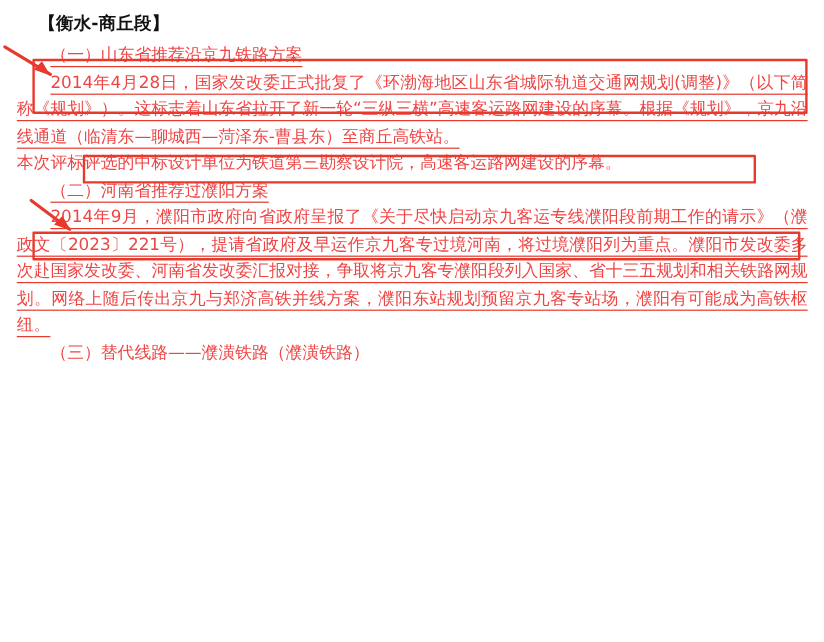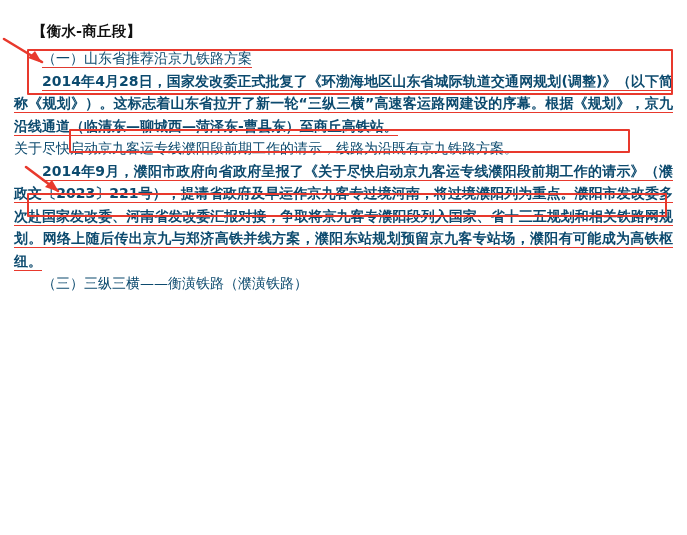--- a/index.html
+++ b/index.html
@@ -12,41 +12,40 @@
     background: #ffffff;
     font-family: "DejaVu Sans", "Liberation Sans", sans-serif;
     color: #1a1a1a;
     overflow: hidden;
   }
   .page {
     position: relative;
     width: 687px;
     height: 535px;
     box-sizing: border-box;
-    padding: 18px 14px 0 14px;
+    padding: 6px 14px 0 14px;
   }
   .title {
     font-size: 14.5px;
     font-weight: bold;
     color: #111;
     margin: 4px 0 6px 18px;
     letter-spacing: 0.2px;
   }
   .para {
     font-size: 14px;
     line-height: 22.5px;
-    color: #0c4a6e;
+    color: #ef4444;
     text-align: justify;
     margin: 0;
     padding: 0;
     text-indent: 0;
   }
   .indent {
     text-indent: 28px;
-    font-weight: bold;
   }
   .heading-para {
     text-indent: 28px;
   }
   
   .u-red {
     border-bottom: 1.6px solid #e03a2f;
     padding-bottom: 1px;
   }
   .u-red-thin {
@@ -80,29 +79,30 @@
 </head>
 <body>
 
 <div class="page">
 
   <div class="title">【衡水-商丘段】</div>
 
   <div class="block">
     <p class="para heading-para"><span class="u-red">（一）山东省推荐沿京九铁路方案</span></p>
     <p class="para indent"><span class="u-red-thin">2014年4月28日，国家发改委正式批复了《环渤海地区山东省城际轨道交通网规划(调整)》（以下简称《规划》）。这标志着山东省拉开了新一轮“三纵三横”高速客运路网建设的序幕。根据《规划》，京九沿线通道（临清东—聊城西—菏泽东-曹县东）至商丘高铁站。</span></p>
-    <p class="para">关于尽快启动京九客运专线濮阳段前期工作的请示，线路为沿既有京九铁路方案。</p>
+    <p class="para">本次评标评选的中标设计单位为铁道第三勘察设计院，高速客运路网建设的序幕。</p>
   </div>
 
   <div class="block">
+    <p class="para heading-para"><span class="u-red">（二）河南省推荐过濮阳方案</span></p>
     <p class="para indent"><span class="u-red-thin">2014年9月，濮阳市政府向省政府呈报了《关于尽快启动京九客运专线濮阳段前期工作的请示》（濮政文〔2023〕221号），提请省政府及早运作京九客专过境河南，将过境濮阳列为重点。濮阳市发改委多次赴国家发改委、河南省发改委汇报对接，争取将京九客专濮阳段列入国家、省十三五规划和相关铁路网规划。网络上随后传出京九与郑济高铁并线方案，濮阳东站规划预留京九客专站场，濮阳有可能成为高铁枢纽。</span></p>
   </div>
 
   <div class="block">
-    <p class="para heading-para">（三）三纵三横——衡潢铁路（濮潢铁路）</p>
+    <p class="para heading-para">（三）替代线路——濮潢铁路（濮潢铁路）</p>
   </div>
 
   <div class="redbox" id="box1"></div>
   <div class="redbox" id="box2"></div>
   <div class="redbox" id="box3"></div>
 
   <svg class="arrow" id="arrow1" width="48" height="34" viewBox="0 0 48 34">
     <path d="M2 3 L40 26" stroke="#e8392d" stroke-width="2.6" fill="none" stroke-linecap="round"></path>
     <path d="M40 27 L26 22 L33 15 Z" fill="#e8392d"></path>
   </svg>

